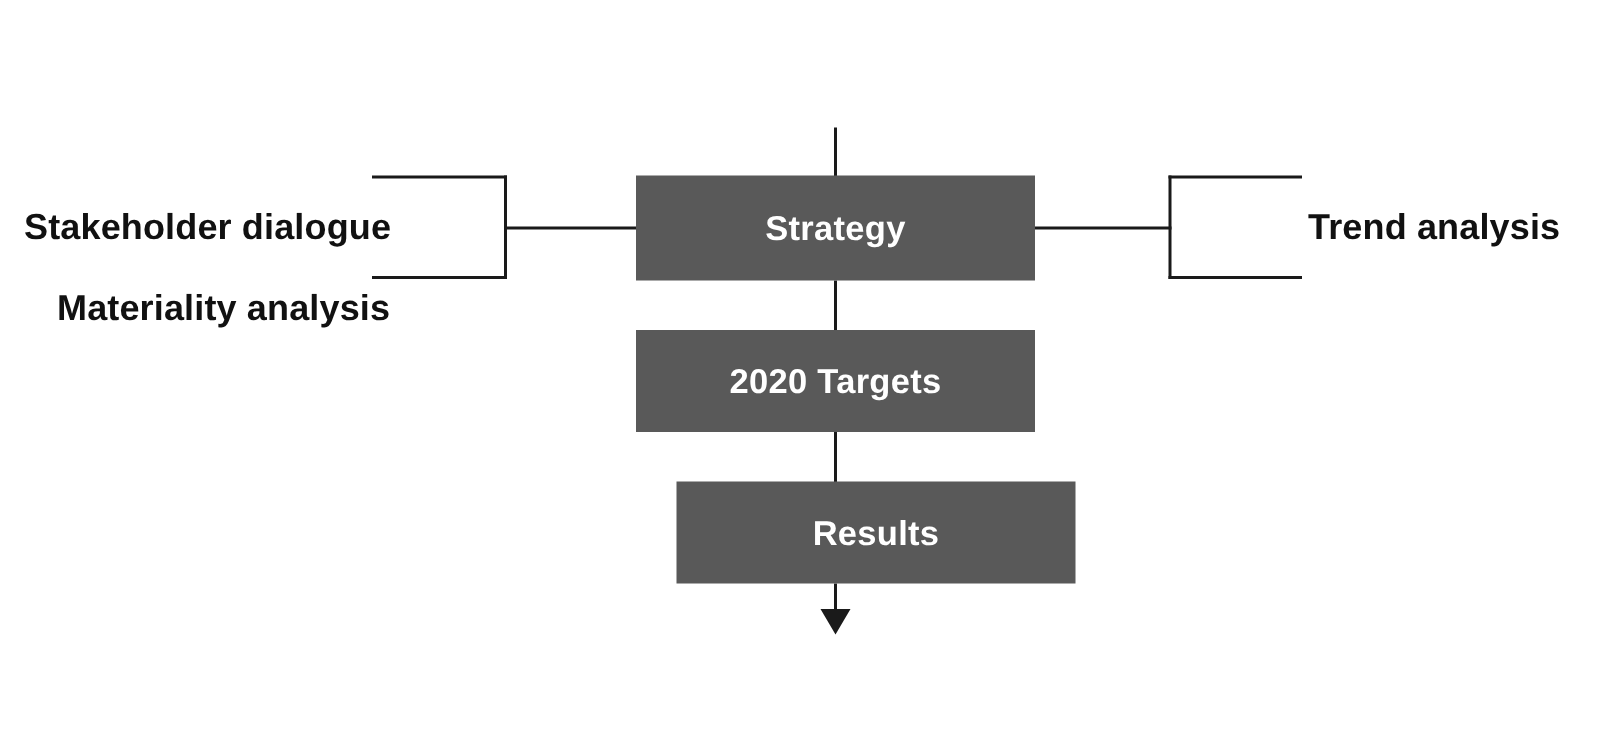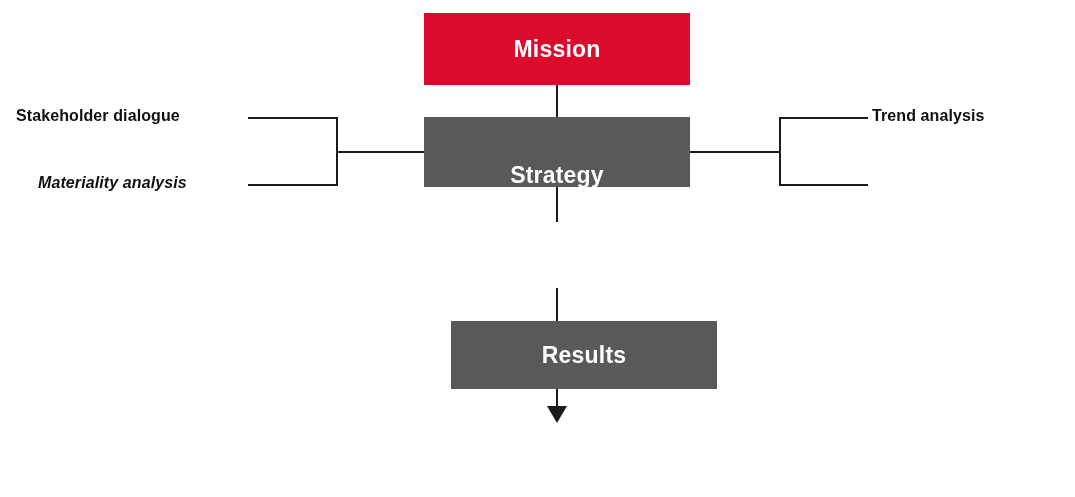--- a/index.html
+++ b/index.html
@@ -34,21 +34,21 @@
     color: #ffffff;
     font-weight: bold;
     font-size: 23px;
     letter-spacing: 0.2px;
     line-height: 1;
     text-align: center;
     white-space: nowrap;
   }
 
   #node-mission        { top: 13px;  height: 72px; background: #DC0A2D; }
-  #node-strategy       { top: 117px; height: 70px; background: #595959; align-items: flex-end; }
+  #node-strategy       { top: 117px; height: 70px; background: #595959; }
   #node-targets        { top: 220px; height: 68px; background: #595959; }
   #node-results        { top: 321px; height: 68px; background: #595959; margin-left: 27px; }
   #node-value-creation { top: 423px; height: 74px; background: #000000; }
 
   
   .vconnector {
     position: absolute;
     left: 556px;
     width: 2px;
     background: #1a1a1a;
@@ -94,33 +94,34 @@
 
   
   #right-bracket-stem        { left: 689px; top: 151px; width: 92px; }
   #right-bracket-spine       { left: 779px; top: 117px; height: 69px; }
   #right-bracket-top-line    { left: 779px; top: 117px; width: 89px; }
   #right-bracket-bottom-line { left: 779px; top: 184px; width: 89px; }
 
   
   .side-label {
     position: absolute;
-    font-size: 16px;
+    font-size: 24px;
     font-weight: bold;
     color: #111111;
     letter-spacing: 0.1px;
     line-height: 1;
     white-space: nowrap;
     z-index: 4;
+    margin-top: 32px;
   }
   .side-label.left  { text-align: right; }
   .side-label.right { text-align: center;  }
 
   #label-stakeholder-dialogue { left: 16px;  top: 108px; }
-  #label-materiality-analysis { left: 38px;  top: 175px; font-style: italic; }
+  #label-materiality-analysis { left: 38px;  top: 162px; }
   #label-trend-analysis       { left: 872px; top: 108px; }
   #label-risk-management      { left: 872px; top: 175px; }
 </style>
 </head>
 <body>
 
 <div id="canvas">
 
   <div class="vconnector" id="conn-mission-strategy"></div>
   <div class="vconnector" id="conn-strategy-targets"></div>
@@ -131,28 +132,28 @@
   <div class="hline" id="left-bracket-top-line"></div>
   <div class="hline" id="left-bracket-bottom-line"></div>
   <div class="vline" id="left-bracket-spine"></div>
   <div class="hline" id="left-bracket-stem"></div>
 
   <div class="hline" id="right-bracket-stem"></div>
   <div class="vline" id="right-bracket-spine"></div>
   <div class="hline" id="right-bracket-top-line"></div>
   <div class="hline" id="right-bracket-bottom-line"></div>
 
-  <div class="node" id="node-mission">
-    <span class="node-label">Mission</span>
-  </div>
 
   <div class="node" id="node-strategy">
     <span class="node-label">Strategy</span>
   </div>
 
+  <div class="node" id="node-targets">
+    <span class="node-label">2020 Targets</span>
+  </div>
 
   <div class="node" id="node-results">
     <span class="node-label">Results</span>
   </div>
 
 
   <div class="side-label left" id="label-stakeholder-dialogue">Stakeholder dialogue</div>
 
   <div class="side-label left" id="label-materiality-analysis">Materiality analysis</div>
 

